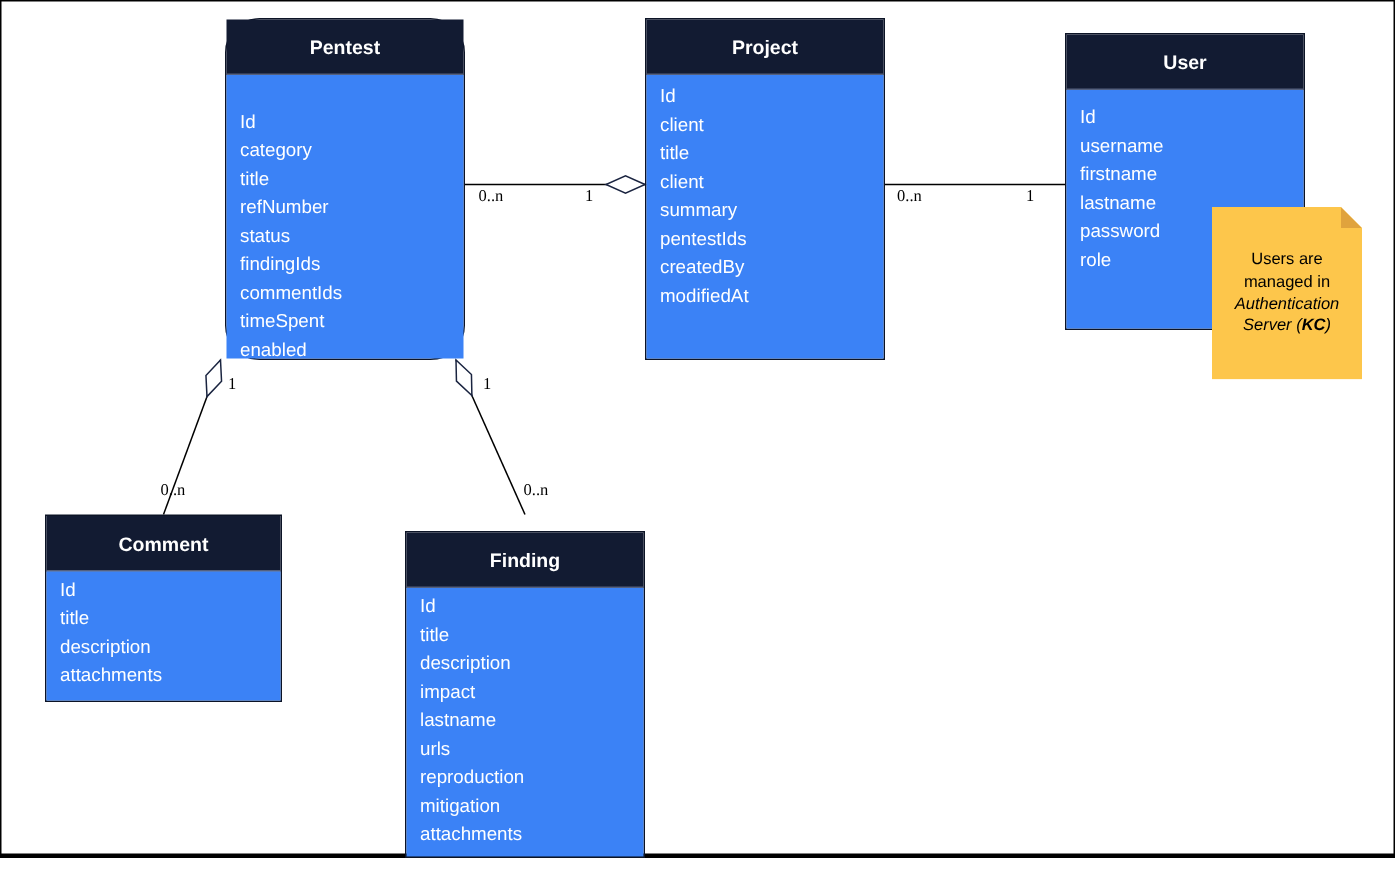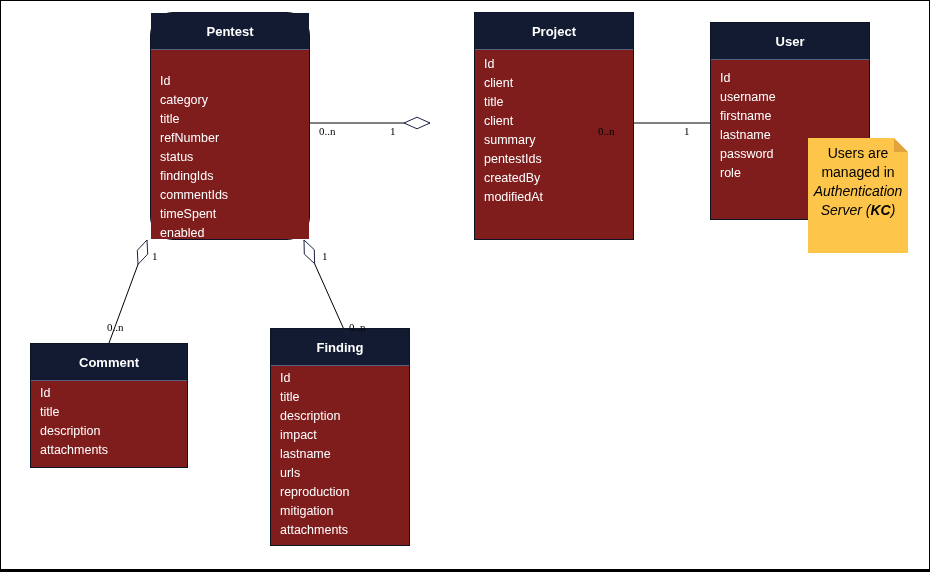--- a/index.html
+++ b/index.html
@@ -28,21 +28,21 @@
     color:#ffffff;
     font-weight:bold;
     font-size:13px;
     text-align:center;
     flex:0 0 37px;
     line-height:37px;
     border-bottom:1px solid #55617e;
     white-space:nowrap; overflow:hidden;
   }
   .entity-body {
-    background:#7f1d1d;
+    background:#3b82f6;
     color:#ffffff;
     font-size:12.5px;
     flex:1;
     overflow:hidden;
   }
   .field {
     height:19px; line-height:19px;
     padding-left:9px;
     white-space:nowrap;
   }
@@ -56,24 +56,24 @@
     z-index:2;
     white-space:nowrap;
     font-family:Liberation Serif, serif;
   }
   .note {
     position:absolute;
     left:808px; top:138px;
     width:100px; height:115px;
     background:#fdc64b;
     color:#000000;
-    font-size:14px;
+    font-size:11px;
     line-height:1.35;
     text-align:center;
-    display:flex; align-items:flex-start; justify-content:center;
+    display:flex; align-items:center; justify-content:center;
     padding:6px 6px;
     clip-path: polygon(0 0, calc(100% - 14px) 0, 100% 14px, 100% 100%, 0 100%);
     z-index:3;
   }
   .note::after {
     content:"";
     position:absolute; top:0; right:0;
     width:14px; height:14px;
     background:#e0a33d;
     clip-path: polygon(0 0, 0 100%, 100% 100%);
@@ -112,21 +112,21 @@
     <div class="field">title</div>
     <div class="field">refNumber</div>
     <div class="field">status</div>
     <div class="field">findingIds</div>
     <div class="field">commentIds</div>
     <div class="field">timeSpent</div>
     <div class="field">enabled</div>
   </div>
 </div>
 
-<div class="entity" style="left:430px; top:12px; width:160px; height:228px;margin-left:44px;">
+<div class="entity" style="left:430px; top:12px; width:160px; height:228px;">
   <div class="entity-header">Project</div>
   <div class="entity-body" style="padding-top:5px;">
     <div class="field">Id</div>
     <div class="field">client</div>
     <div class="field">title</div>
     <div class="field">client</div>
     <div class="field">summary</div>
     <div class="field">pentestIds</div>
     <div class="field">createdBy</div>
     <div class="field">modifiedAt</div>
@@ -148,21 +148,21 @@
 <div class="entity" style="left:30px; top:343px; width:158px; height:125px;">
   <div class="entity-header">Comment</div>
   <div class="entity-body" style="padding-top:3px;">
     <div class="field">Id</div>
     <div class="field">title</div>
     <div class="field">description</div>
     <div class="field">attachments</div>
   </div>
 </div>
 
-<div class="entity" style="left:270px; top:328px; width:140px; height:218px;">
+<div class="entity" style="left:270px; top:354px; width:160px; height:218px;">
   <div class="entity-header">Finding</div>
   <div class="entity-body" style="padding-top:3px;">
     <div class="field">Id</div>
     <div class="field">title</div>
     <div class="field">description</div>
     <div class="field">impact</div>
     <div class="field">lastname</div>
     <div class="field">urls</div>
     <div class="field">reproduction</div>
     <div class="field">mitigation</div>

